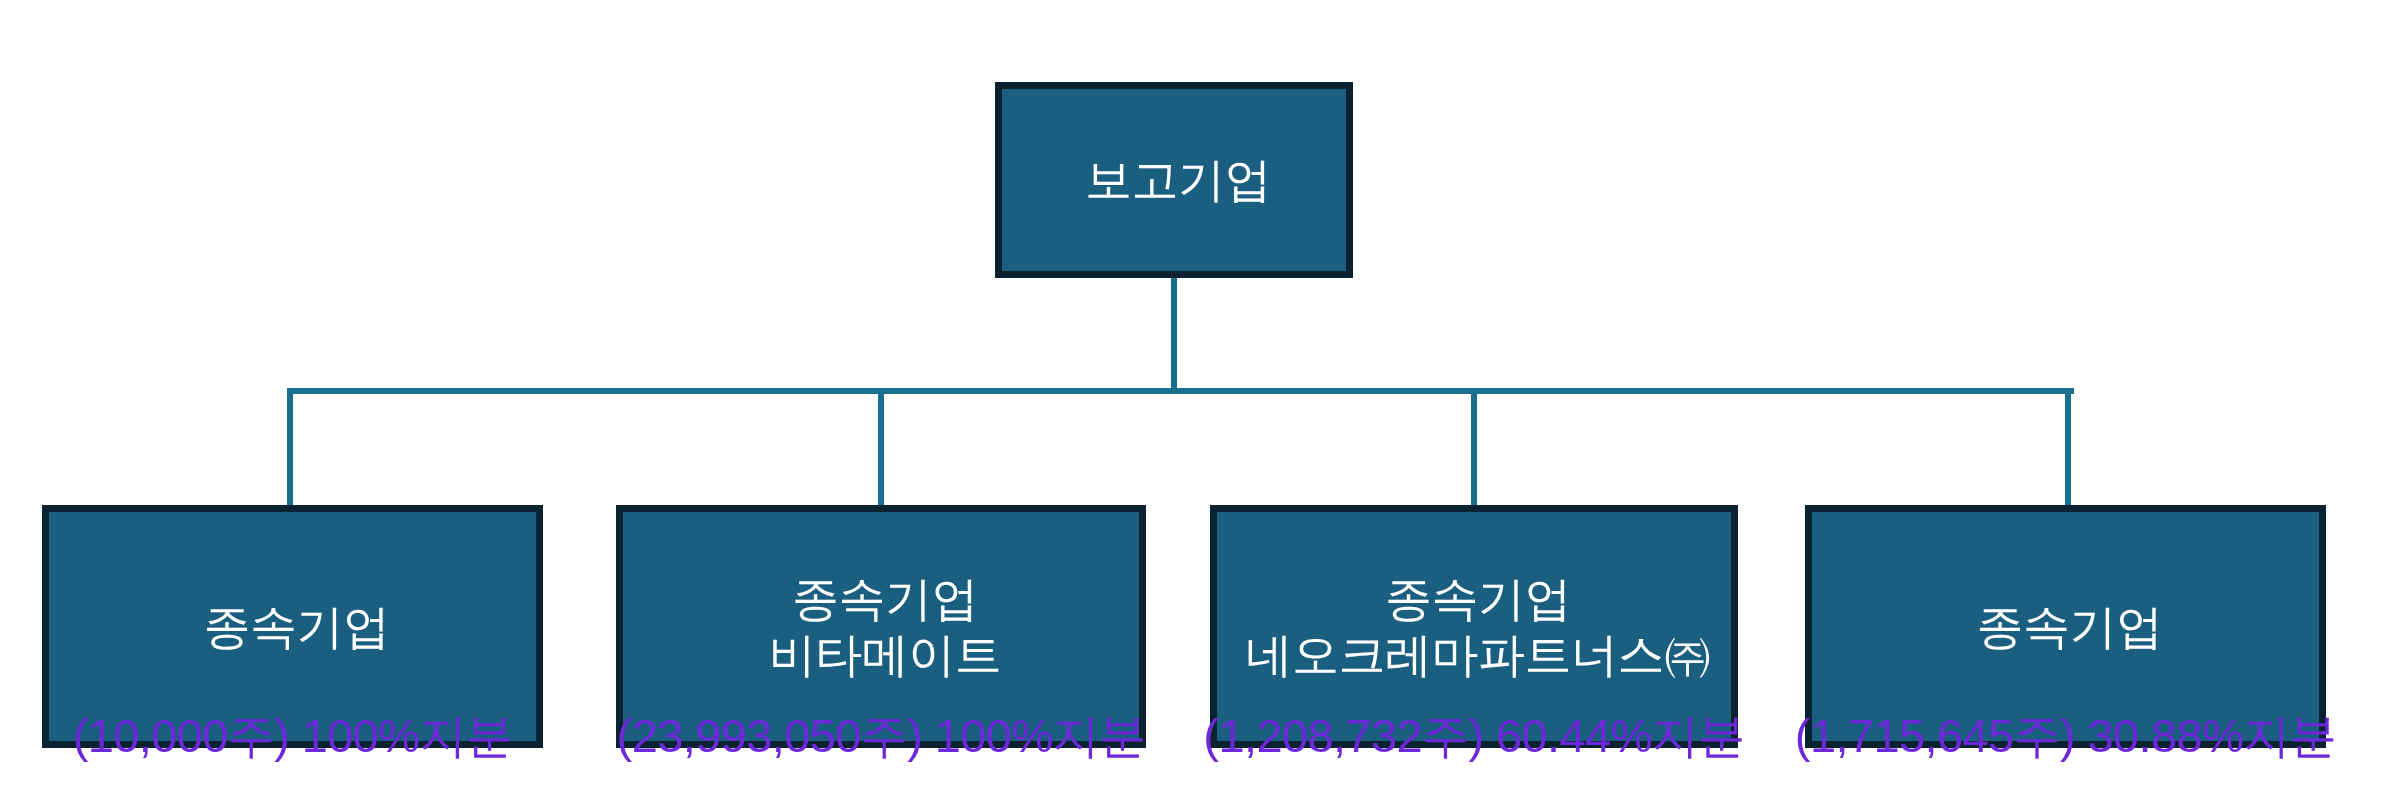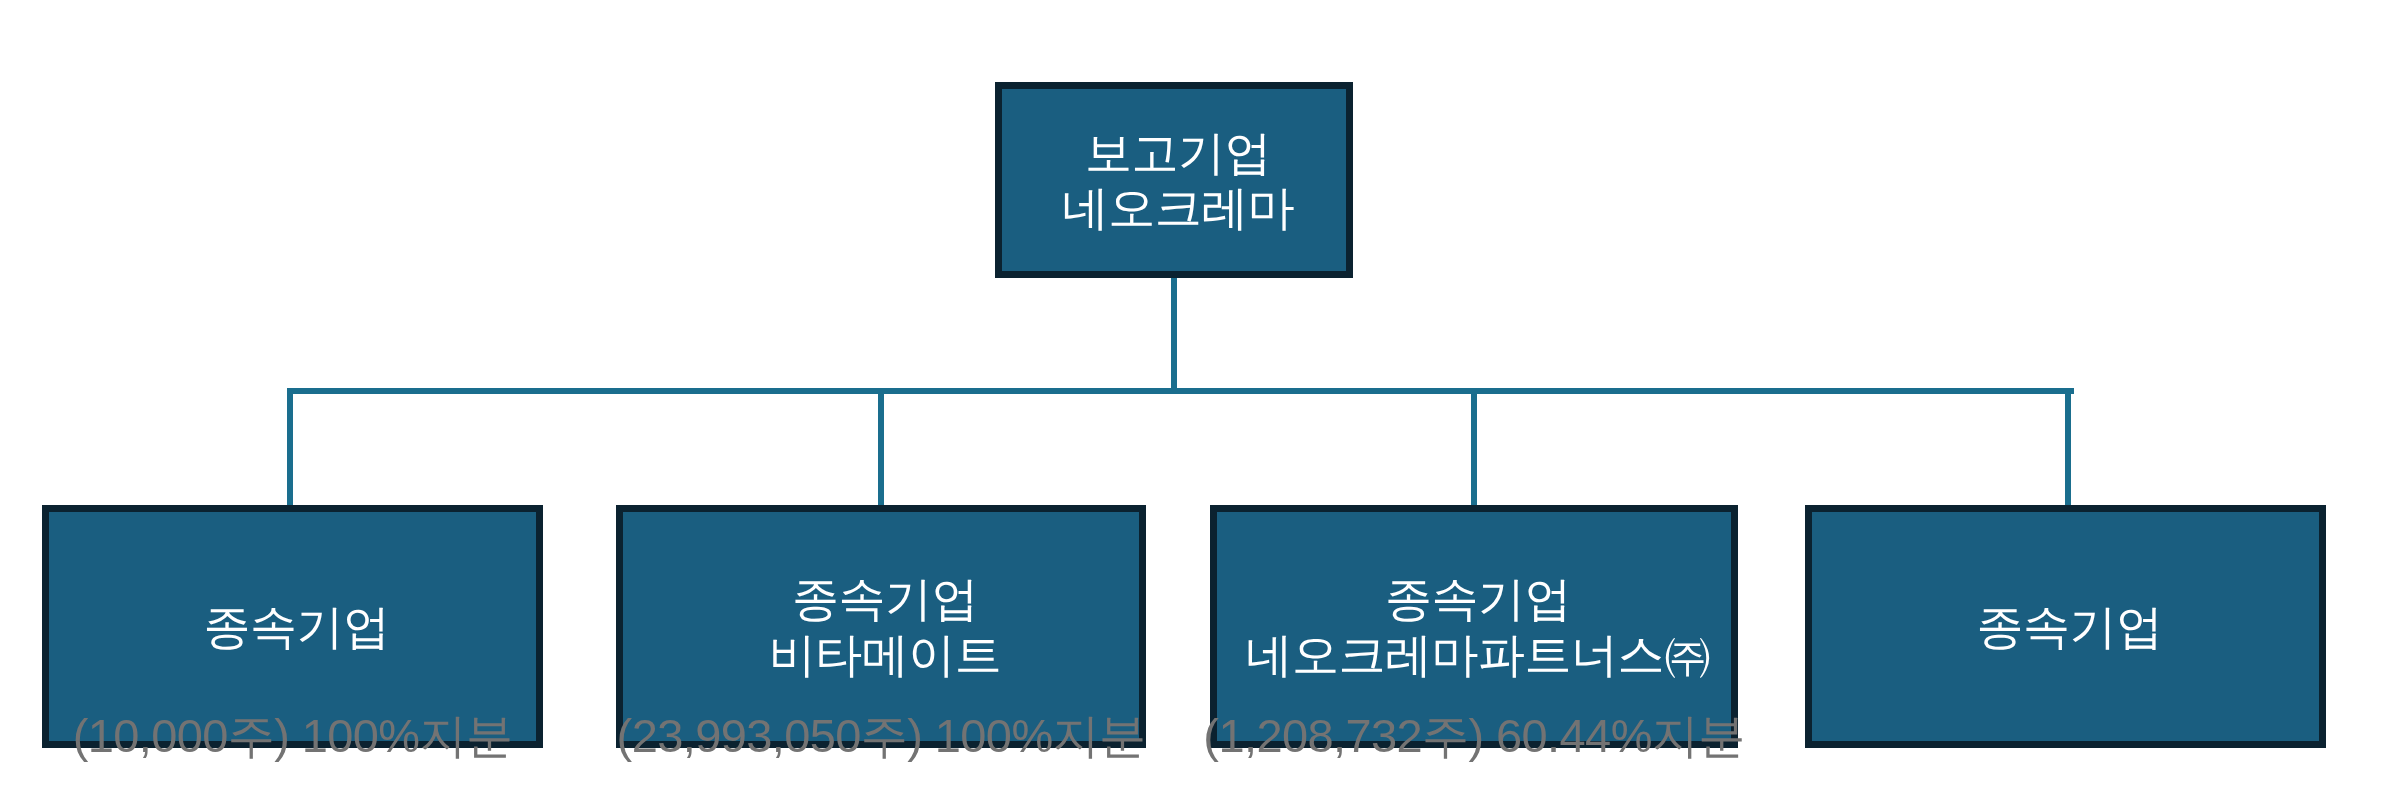--- a/index.html
+++ b/index.html
@@ -60,21 +60,21 @@
   #node-child-3 { left: 1805px; width: 521px; }
 
   
   .caption {
     position: absolute;
     top: 703px;
     height: 66px;
     display: flex;
     align-items: center;
     justify-content: center;
-    color: #737373;
+    color: #6d28d9;
     font-size: 47px;
     white-space: nowrap;
     letter-spacing: -0.6px;
   }
   #caption-0 { left: 22px;   width: 541px; }
   #caption-1 { left: 596px;  width: 570px; }
   #caption-2 { left: 1190px; width: 568px; text-align: right; }
   #caption-3 { left: 1785px; width: 561px; }
 
   
@@ -99,21 +99,20 @@
 
   <div class="connector v" id="connector-root-stem"></div>
   <div class="connector h" id="connector-bus"></div>
   <div class="connector v" id="connector-drop-0"></div>
   <div class="connector v" id="connector-drop-1"></div>
   <div class="connector v" id="connector-drop-2"></div>
   <div class="connector v" id="connector-drop-3"></div>
 
   <div class="node" id="node-root">
     <span class="line1">보고기업</span>
-    <span class="line2">네오크레마</span>
   </div>
 
   <div class="node child-node" id="node-child-0">
     <span class="line1">종속기업</span>
   </div>
 
   <div class="node child-node" id="node-child-1">
     <span class="line1">종속기업</span>
     <span class="line2">비타메이트</span>
   </div>
@@ -123,14 +122,15 @@
     <span class="line2">네오크레마파트너스㈜</span>
   </div>
 
   <div class="node child-node" id="node-child-3">
     <span class="line1">종속기업</span>
   </div>
 
   <div class="caption" id="caption-0">(10,000주) 100%지분</div>
   <div class="caption" id="caption-1">(23,993,050주) 100%지분</div>
   <div class="caption" id="caption-2">(1,208,732주) 60.44%지분</div>
+  <div class="caption" id="caption-3">(1,715,645주) 30.88%지분</div>
 
 </div>
 
 </body></html>

